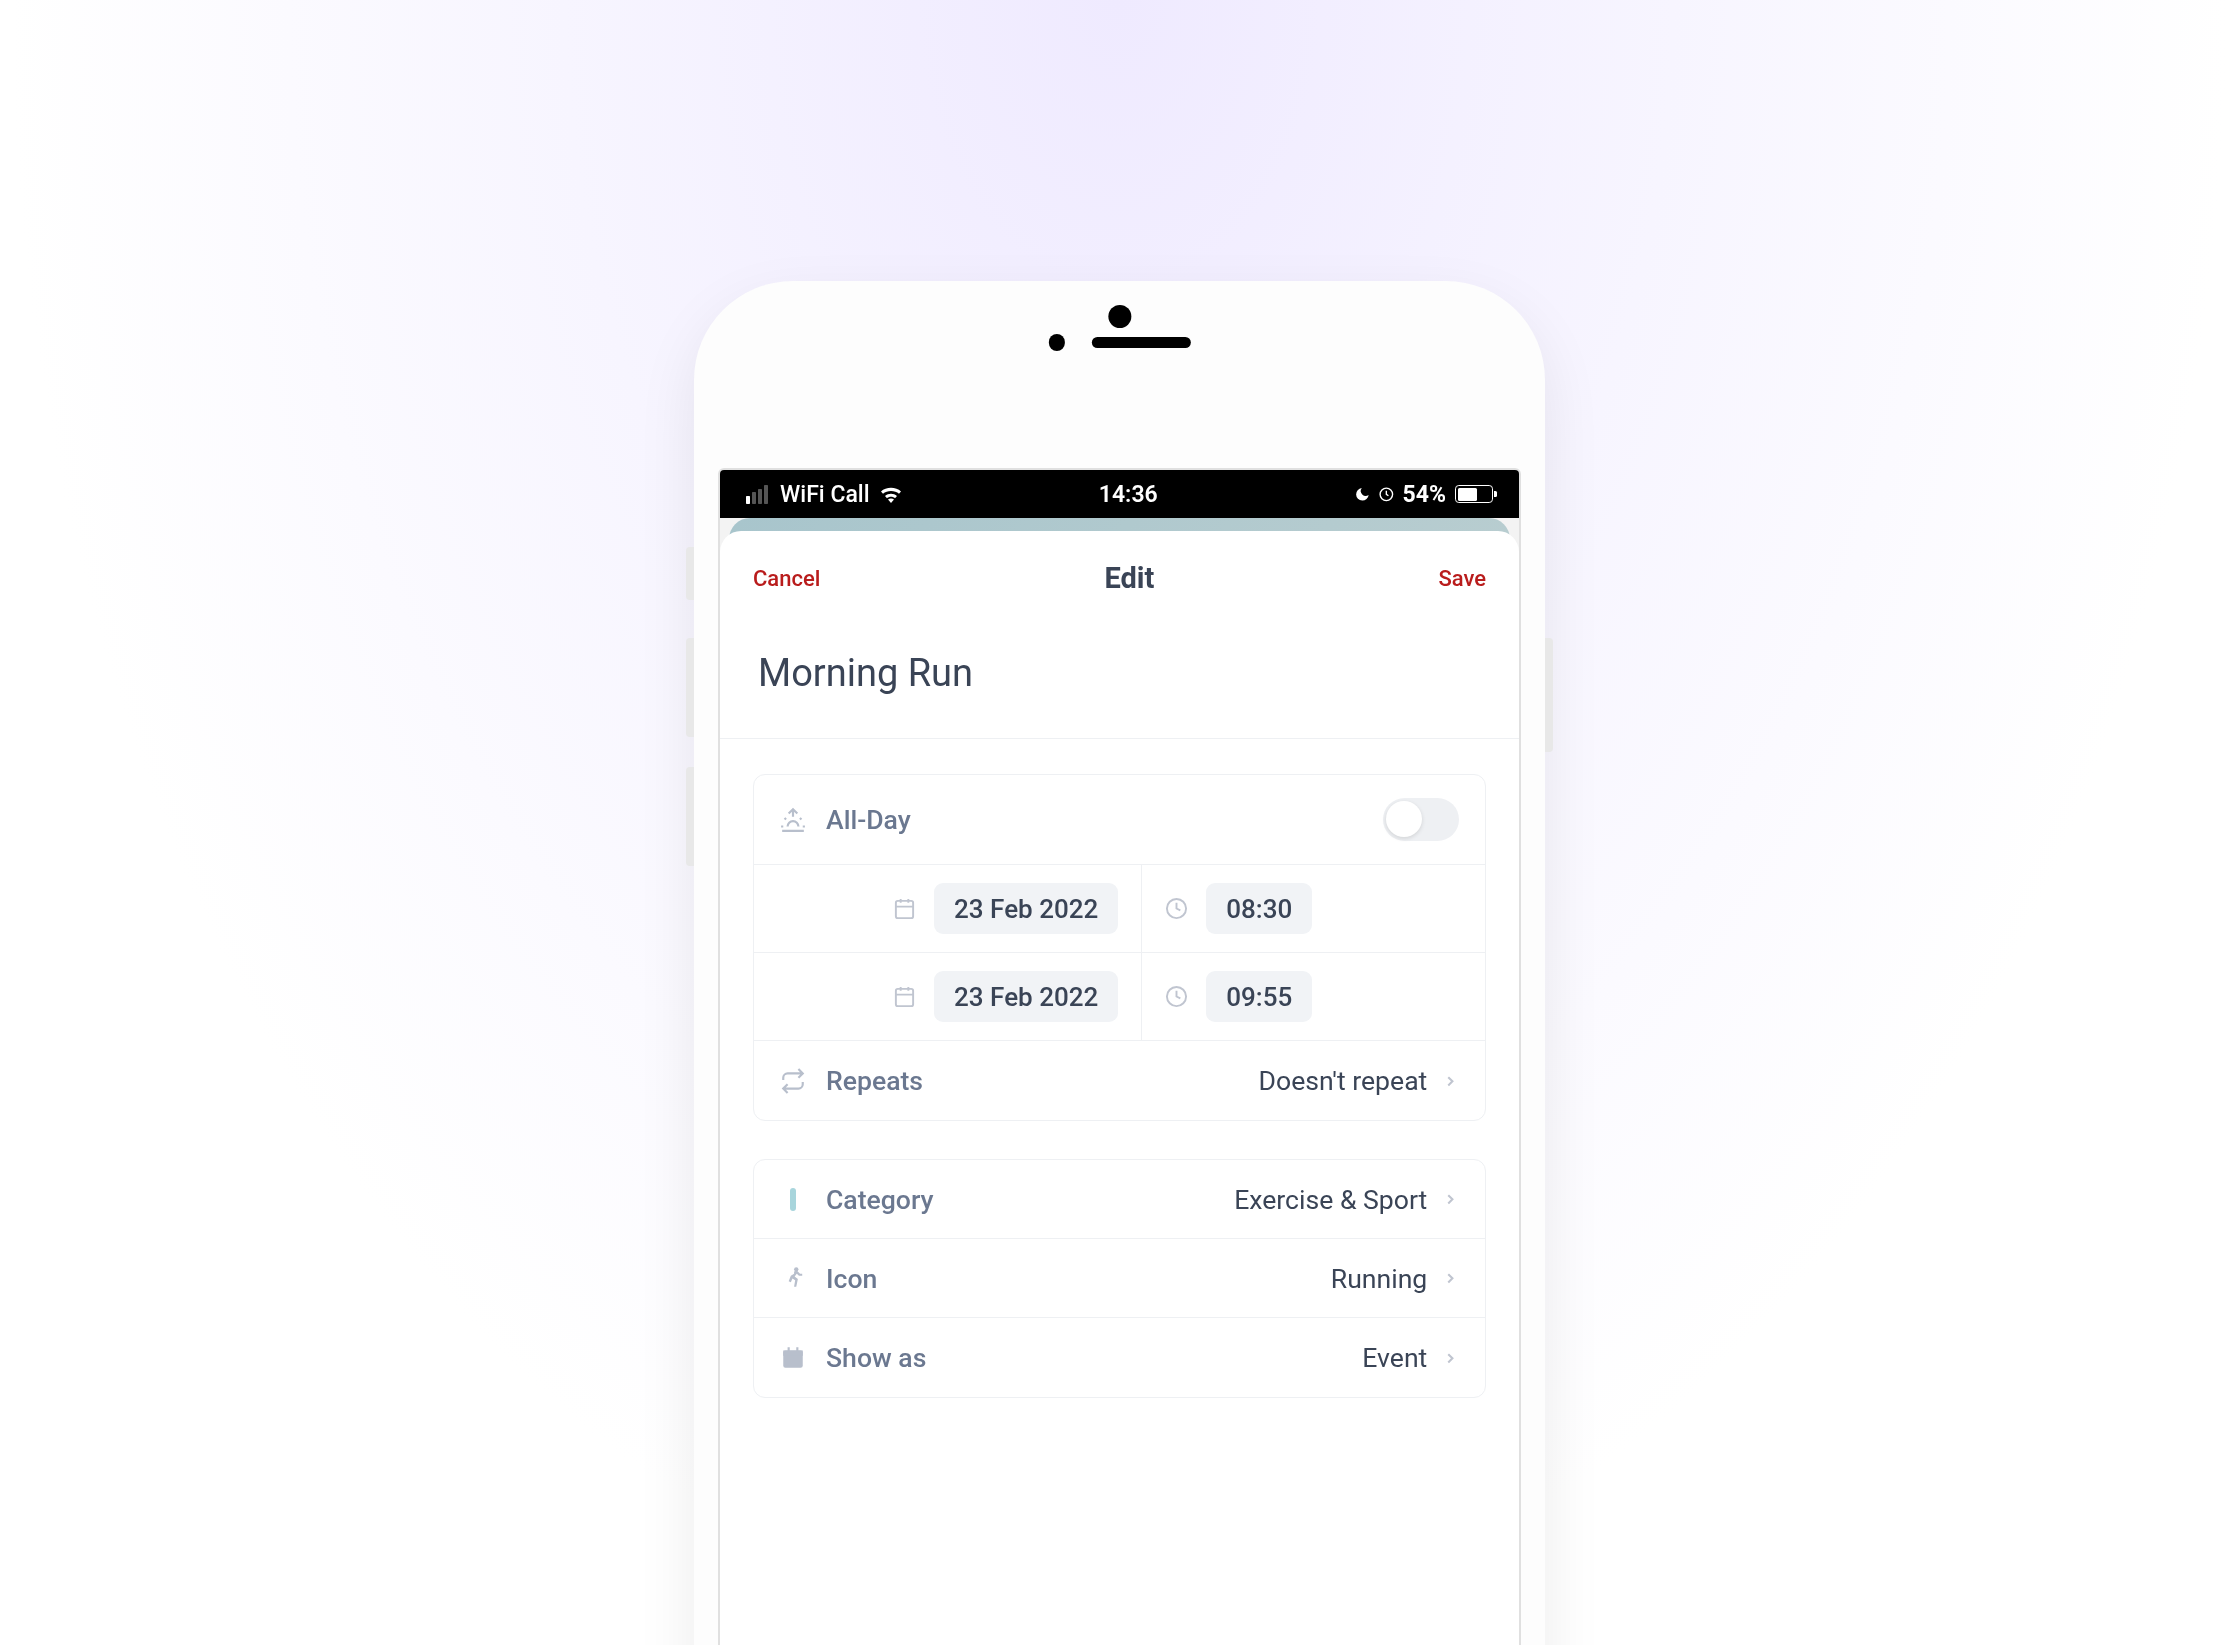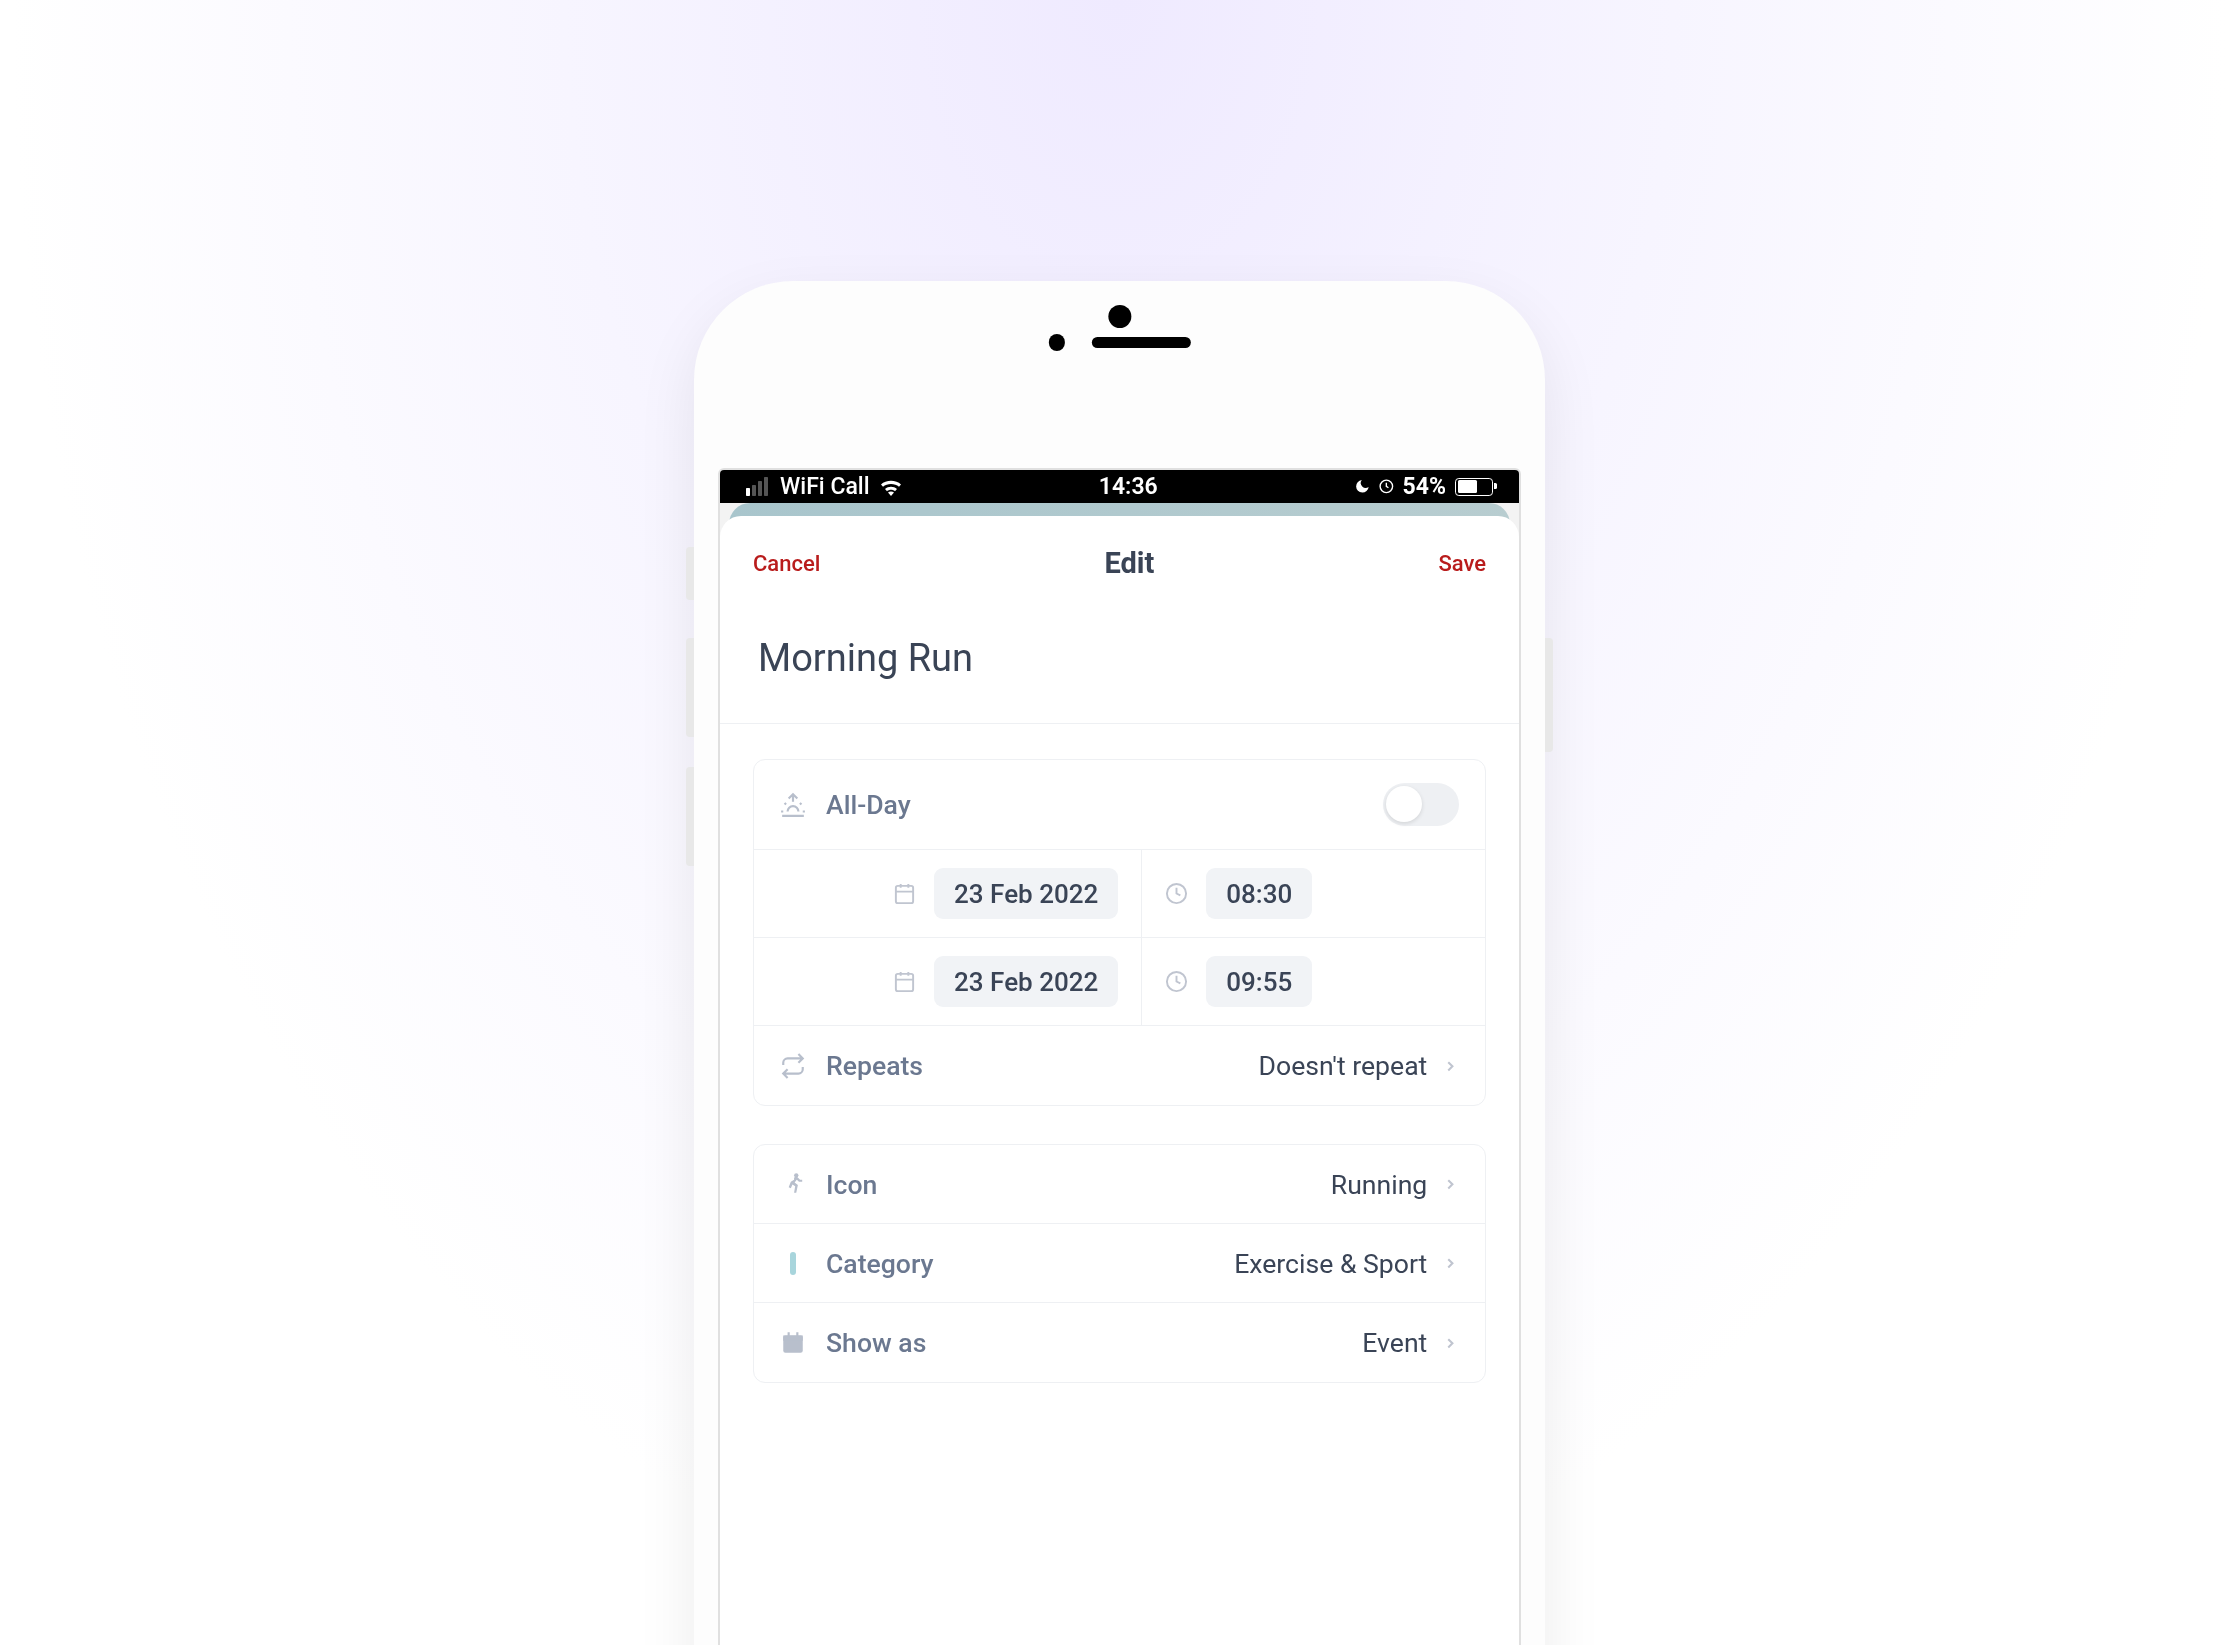--- a/index.html
+++ b/index.html
@@ -90,21 +90,21 @@
       width: 100%;
       height: 1322px;
       margin-top: 163px;
       background: #f3f3f3;
       border-radius: 6px;
       overflow: hidden;
       border: 2.3px solid #e0e0e0;
     }
     
     .status-bar {
-      height: 33px;
+      height: 48px;
       background: #000;
       color: #fff;
       display: flex;
       align-items: center;
       justify-content: space-between;
       padding: 0 26px;
       font-size: 23px;
       font-weight: 500;
     }
     
@@ -455,39 +455,39 @@
           <svg class="chevron" viewBox="0 0 24 24" fill="none" stroke="currentColor" stroke-width="3">
             <path d="M9 18l6-6-6-6"></path>
           </svg>
         </div>
 
       </div>
 
       <div class="settings-section second">
 
         <div class="settings-row">
+          <div class="row-icon" style="justify-content:center">
+            <div class="category-bar"></div>
+          </div>
+          <div class="row-label">Category</div>
+          <div class="row-value">Exercise &amp; Sport</div>
+          <svg class="chevron" viewBox="0 0 24 24" fill="none" stroke="currentColor" stroke-width="3">
+            <path d="M9 18l6-6-6-6"></path>
+          </svg>
+        </div>
+
+        <div class="settings-row">
           <div class="row-icon">
             <svg viewBox="0 0 24 24" fill="currentColor">
               <circle cx="15" cy="4" r="2"></circle>
               <path d="M13 8l-3 2-2 5 2 1 1.5-3.5L14 14l-1 6h2l1.5-7-3-2.5 2-2.5 2 2h3v-2h-2l-3-3-2.5 1z"></path>
             </svg>
           </div>
           <div class="row-label">Icon</div>
           <div class="row-value">Running</div>
-          <svg class="chevron" viewBox="0 0 24 24" fill="none" stroke="currentColor" stroke-width="3">
-            <path d="M9 18l6-6-6-6"></path>
-          </svg>
-        </div>
-
-        <div class="settings-row">
-          <div class="row-icon" style="justify-content:center">
-            <div class="category-bar"></div>
-          </div>
-          <div class="row-label">Category</div>
-          <div class="row-value">Exercise &amp; Sport</div>
           <svg class="chevron" viewBox="0 0 24 24" fill="none" stroke="currentColor" stroke-width="3">
             <path d="M9 18l6-6-6-6"></path>
           </svg>
         </div>
 
         <div class="settings-row">
           <div class="row-icon">
             <svg viewBox="0 0 24 24" fill="currentColor">
               <rect x="3" y="5" width="18" height="16" rx="2"></rect>
               <rect x="3" y="5" width="18" height="5" fill="currentColor"></rect>

